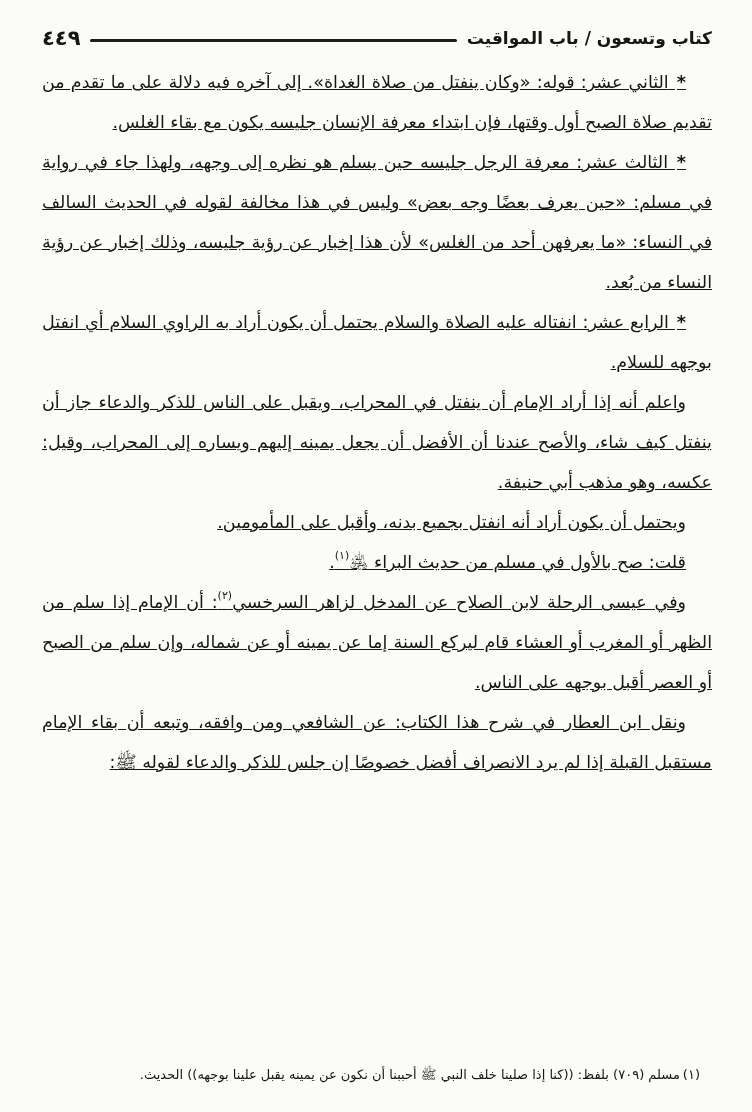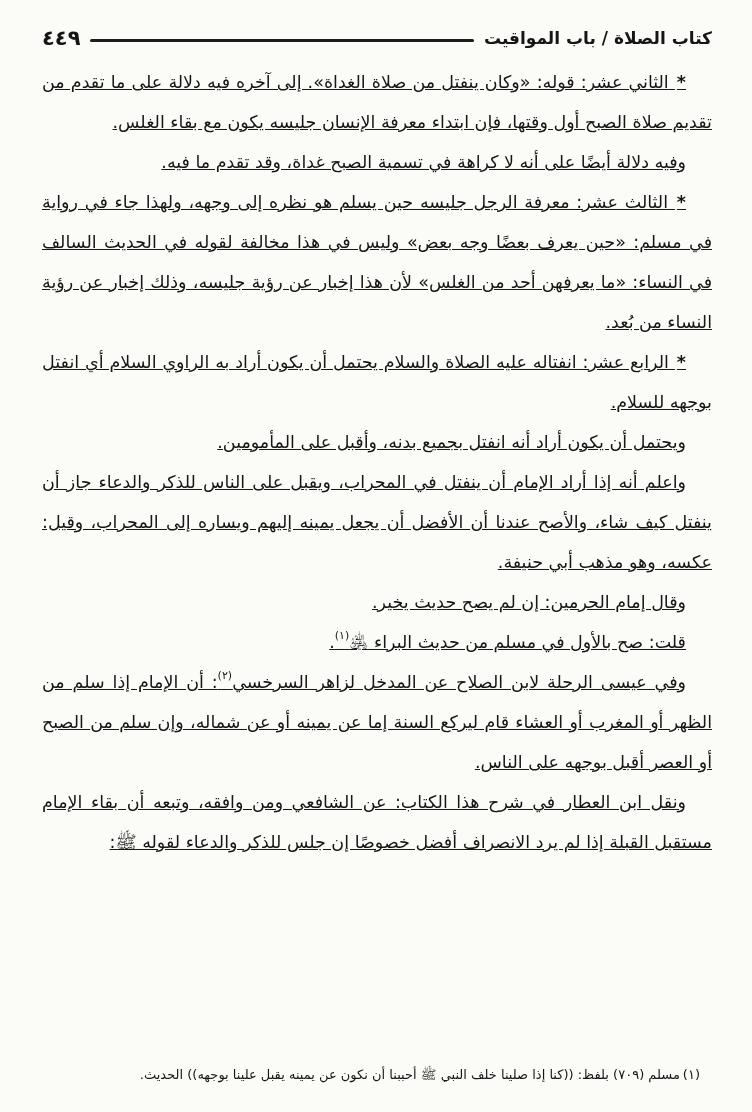--- a/index.html
+++ b/index.html
@@ -91,54 +91,48 @@
   .footnote .fn-num {
     padding-left: 3px;
   }
 </style>
 </head>
 <body>
 
 <div class="page">
 
   <header class="page-header">
-    <h1 class="book-title">كتاب الصلاة / باب المواقيت</h1>
+    <h1 class="book-title">كتاب وتسعون / باب المواقيت</h1>
     <span class="header-rule"></span>
     <span class="page-num">٤٤٩</span>
   </header>
 
   <main class="body-text">
 
     <p class="para"><span class="marker">*</span>
       <span>الثاني عشر: قوله: «وكان ينفتل من صلاة الغداة». إلى آخره فيه دلالة على ما تقدم من تقديم صلاة الصبح أول وقتها، فإن ابتداء معرفة الإنسان جليسه يكون مع بقاء الغلس.</span>
     </p>
 
-    <p class="para">
-      <span>وفيه دلالة أيضًا على أنه لا كراهة في تسمية الصبح غداة، وقد تقدم ما فيه.</span>
-    </p>
 
     <p class="para"><span class="marker">*</span>
       <span>الثالث عشر: معرفة الرجل جليسه حين يسلم هو نظره إلى وجهه، ولهذا جاء في رواية في مسلم: «حين يعرف بعضًا وجه بعض» وليس في هذا مخالفة لقوله في الحديث السالف في النساء: «ما يعرفهن أحد من الغلس» لأن هذا إخبار عن رؤية جليسه، وذلك إخبار عن رؤية النساء من بُعد.</span>
     </p>
 
     <p class="para"><span class="marker">*</span>
       <span>الرابع عشر: انفتاله عليه الصلاة والسلام يحتمل أن يكون أراد به الراوي السلام أي انفتل بوجهه للسلام.</span>
     </p>
 
     <p class="para">
-      <span>ويحتمل أن يكون أراد أنه انفتل بجميع بدنه، وأقبل على المأمومين.</span>
-    </p>
-
-    <p class="para">
       <span>واعلم أنه إذا أراد الإمام أن ينفتل في المحراب، ويقبل على الناس للذكر والدعاء جاز أن ينفتل كيف شاء، والأصح عندنا أن الأفضل أن يجعل يمينه إليهم ويساره إلى المحراب، وقيل: عكسه، وهو مذهب أبي حنيفة.</span>
     </p>
 
     <p class="para">
-      <span>وقال إمام الحرمين: إن لم يصح حديث يخير.</span>
+      <span>ويحتمل أن يكون أراد أنه انفتل بجميع بدنه، وأقبل على المأمومين.</span>
     </p>
+
 
     <p class="para">
       <span>قلت: صح بالأول في مسلم من حديث البراء ﵁</span><sup class="fn-ref">(١)</sup><span>.</span>
     </p>
 
     <p class="para">
       <span>وفي عيسى الرحلة لابن الصلاح عن المدخل لزاهر السرخسي</span><sup class="fn-ref">(٢)</sup><span>: أن الإمام إذا سلم من الظهر أو المغرب أو العشاء قام ليركع السنة إما عن يمينه أو عن شماله، وإن سلم من الصبح أو العصر أقبل بوجهه على الناس.</span>
     </p>
 
     <p class="para">

